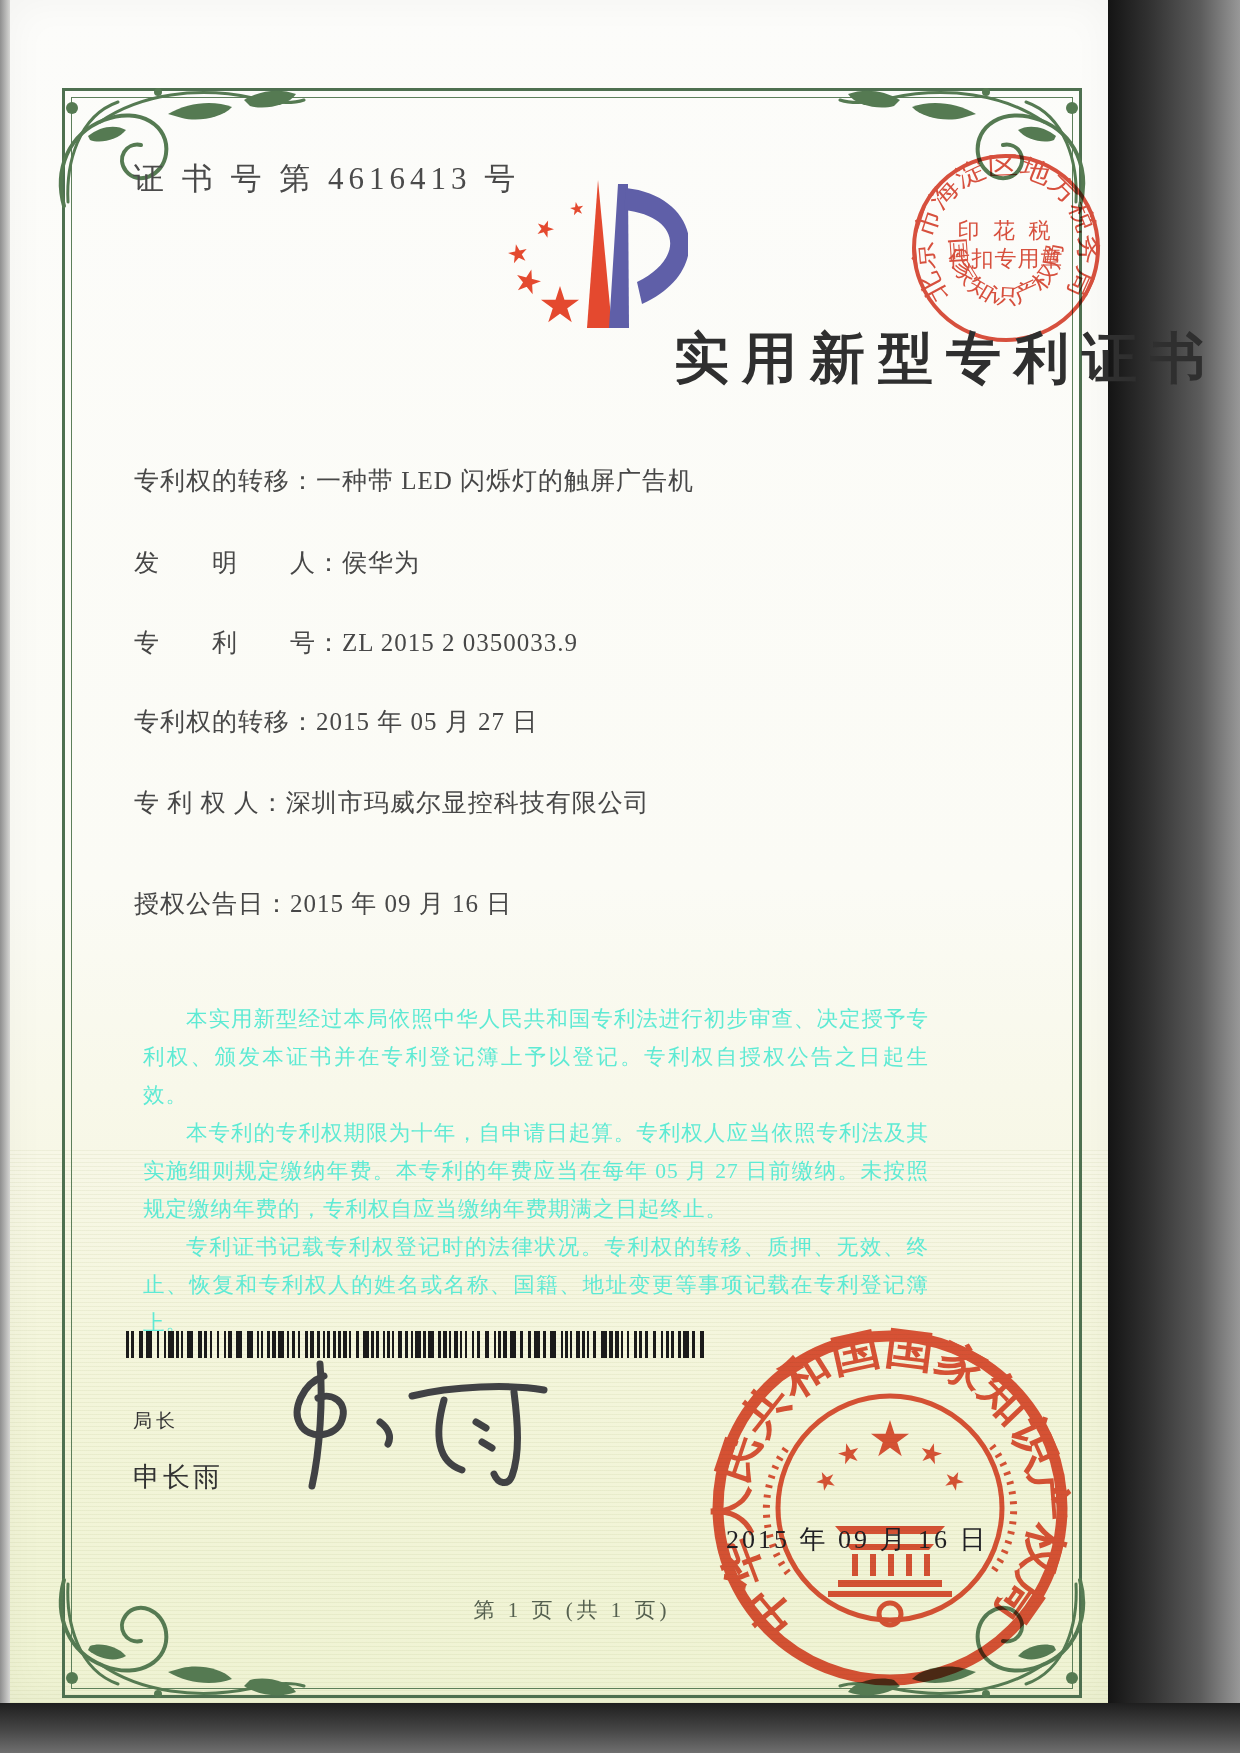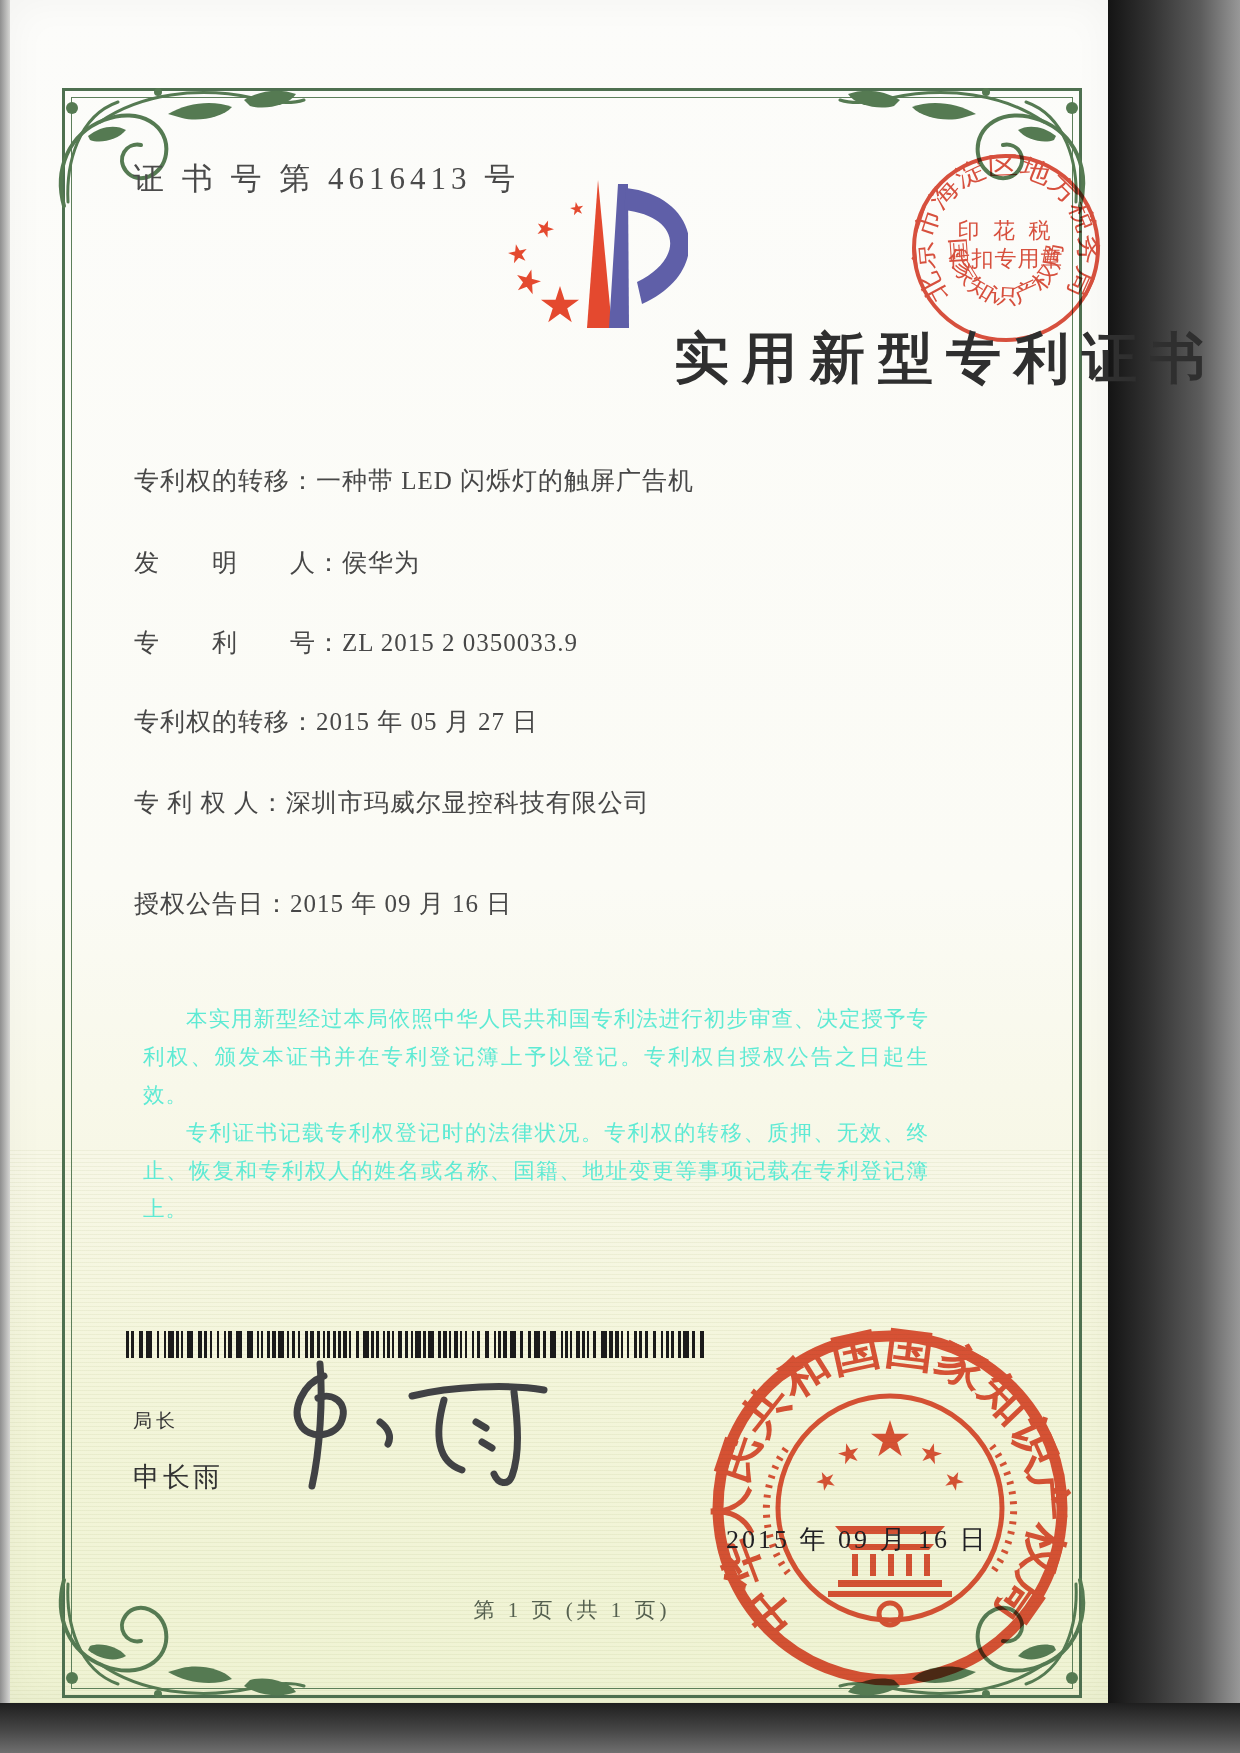--- a/index.html
+++ b/index.html
@@ -125,20 +125,21 @@
 
   <div class="field f0"><span>专利权的转移：</span><span>一种带 LED 闪烁灯的触屏广告机</span></div>
   <div class="field f1"><span>发　　明　　人：</span><span>侯华为</span></div>
   <div class="field f2"><span>专　　利　　号：</span><span>ZL 2015 2 0350033.9</span></div>
   <div class="field f3"><span>专利权的转移：</span><span>2015 年 05 月 27 日</span></div>
   <div class="field f4"><span>专 利 权 人：</span><span>深圳市玛威尔显控科技有限公司</span></div>
   <div class="field f5"><span>授权公告日：</span><span>2015 年 09 月 16 日</span></div>
 
   <div class="paras">
     <p>本实用新型经过本局依照中华人民共和国专利法进行初步审查、决定授予专利权、颁发本证书并在专利登记簿上予以登记。专利权自授权公告之日起生效。</p>
+    <p>本专利的专利权期限为十年，自申请日起算。专利权人应当依照专利法及其实施细则规定缴纳年费。本专利的年费应当在每年 05 月 27 日前缴纳。未按照规定缴纳年费的，专利权自应当缴纳年费期满之日起终止。</p>
     <p>专利证书记载专利权登记时的法律状况。专利权的转移、质押、无效、终止、恢复和专利权人的姓名或名称、国籍、地址变更等事项记载在专利登记簿上。</p>
   </div>
 
   <div class="barcode"><svg width="580" height="27" viewBox="0 0 580 27">
         <rect x="0" y="0" width="3" height="27" fill="#1a1a1a"></rect>
         <rect x="5" y="0" width="3" height="27" fill="#1a1a1a"></rect>
         <rect x="13" y="0" width="4" height="27" fill="#1a1a1a"></rect>
         <rect x="20" y="0" width="6" height="27" fill="#1a1a1a"></rect>
         <rect x="31" y="0" width="2" height="27" fill="#1a1a1a"></rect>
         <rect x="38" y="0" width="2" height="27" fill="#1a1a1a"></rect>

